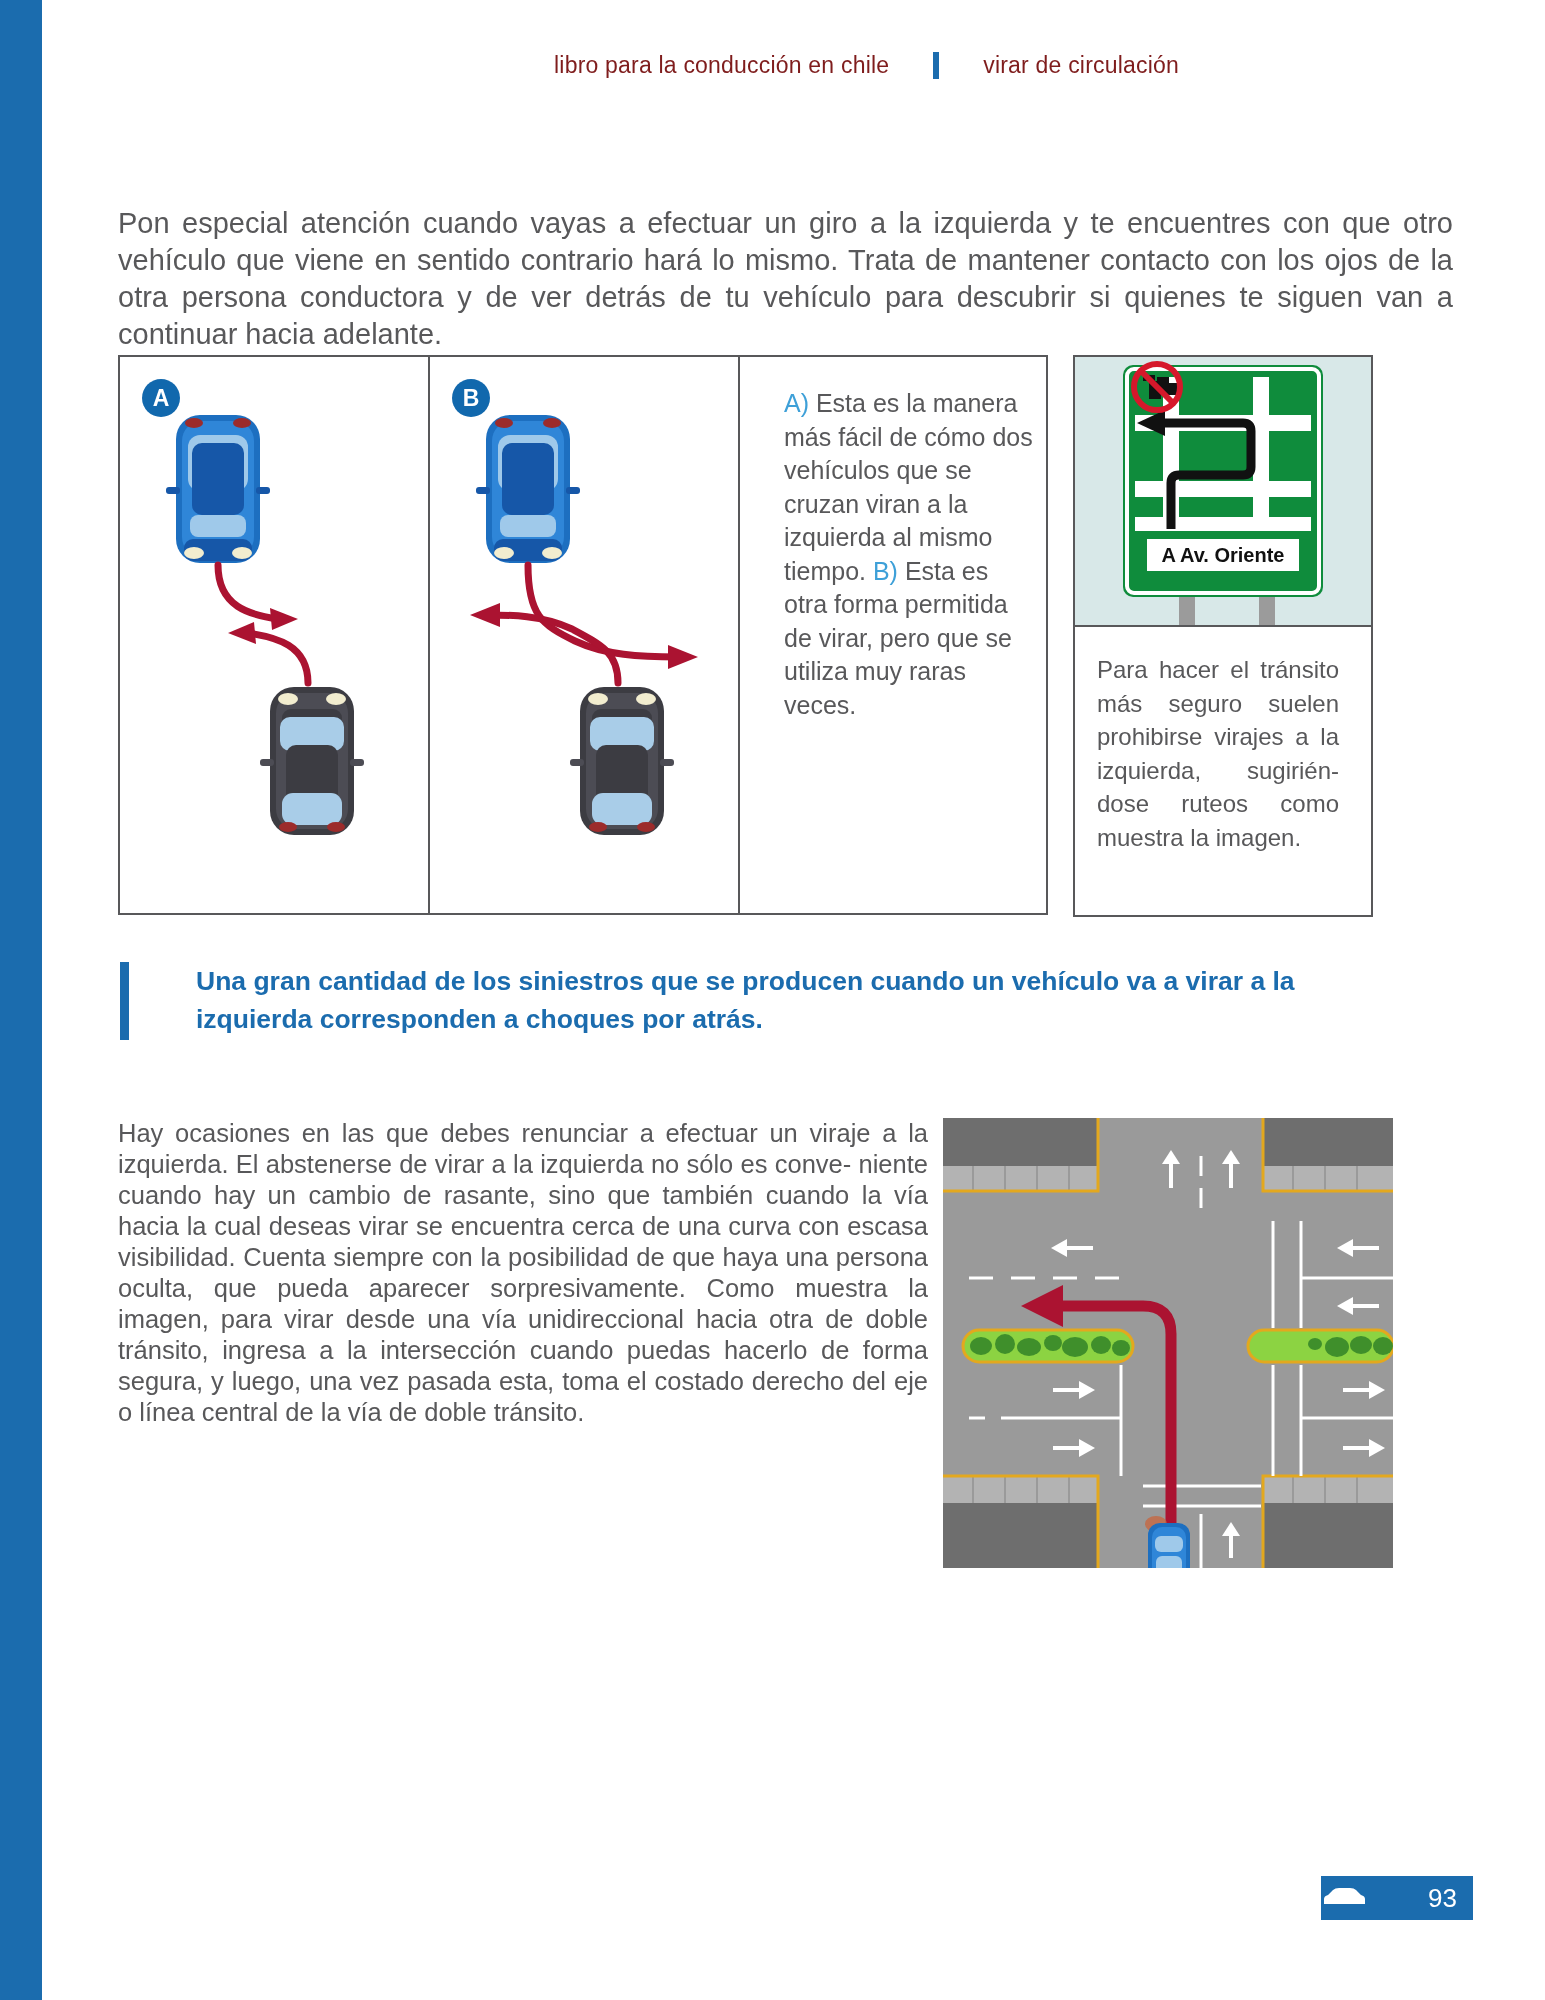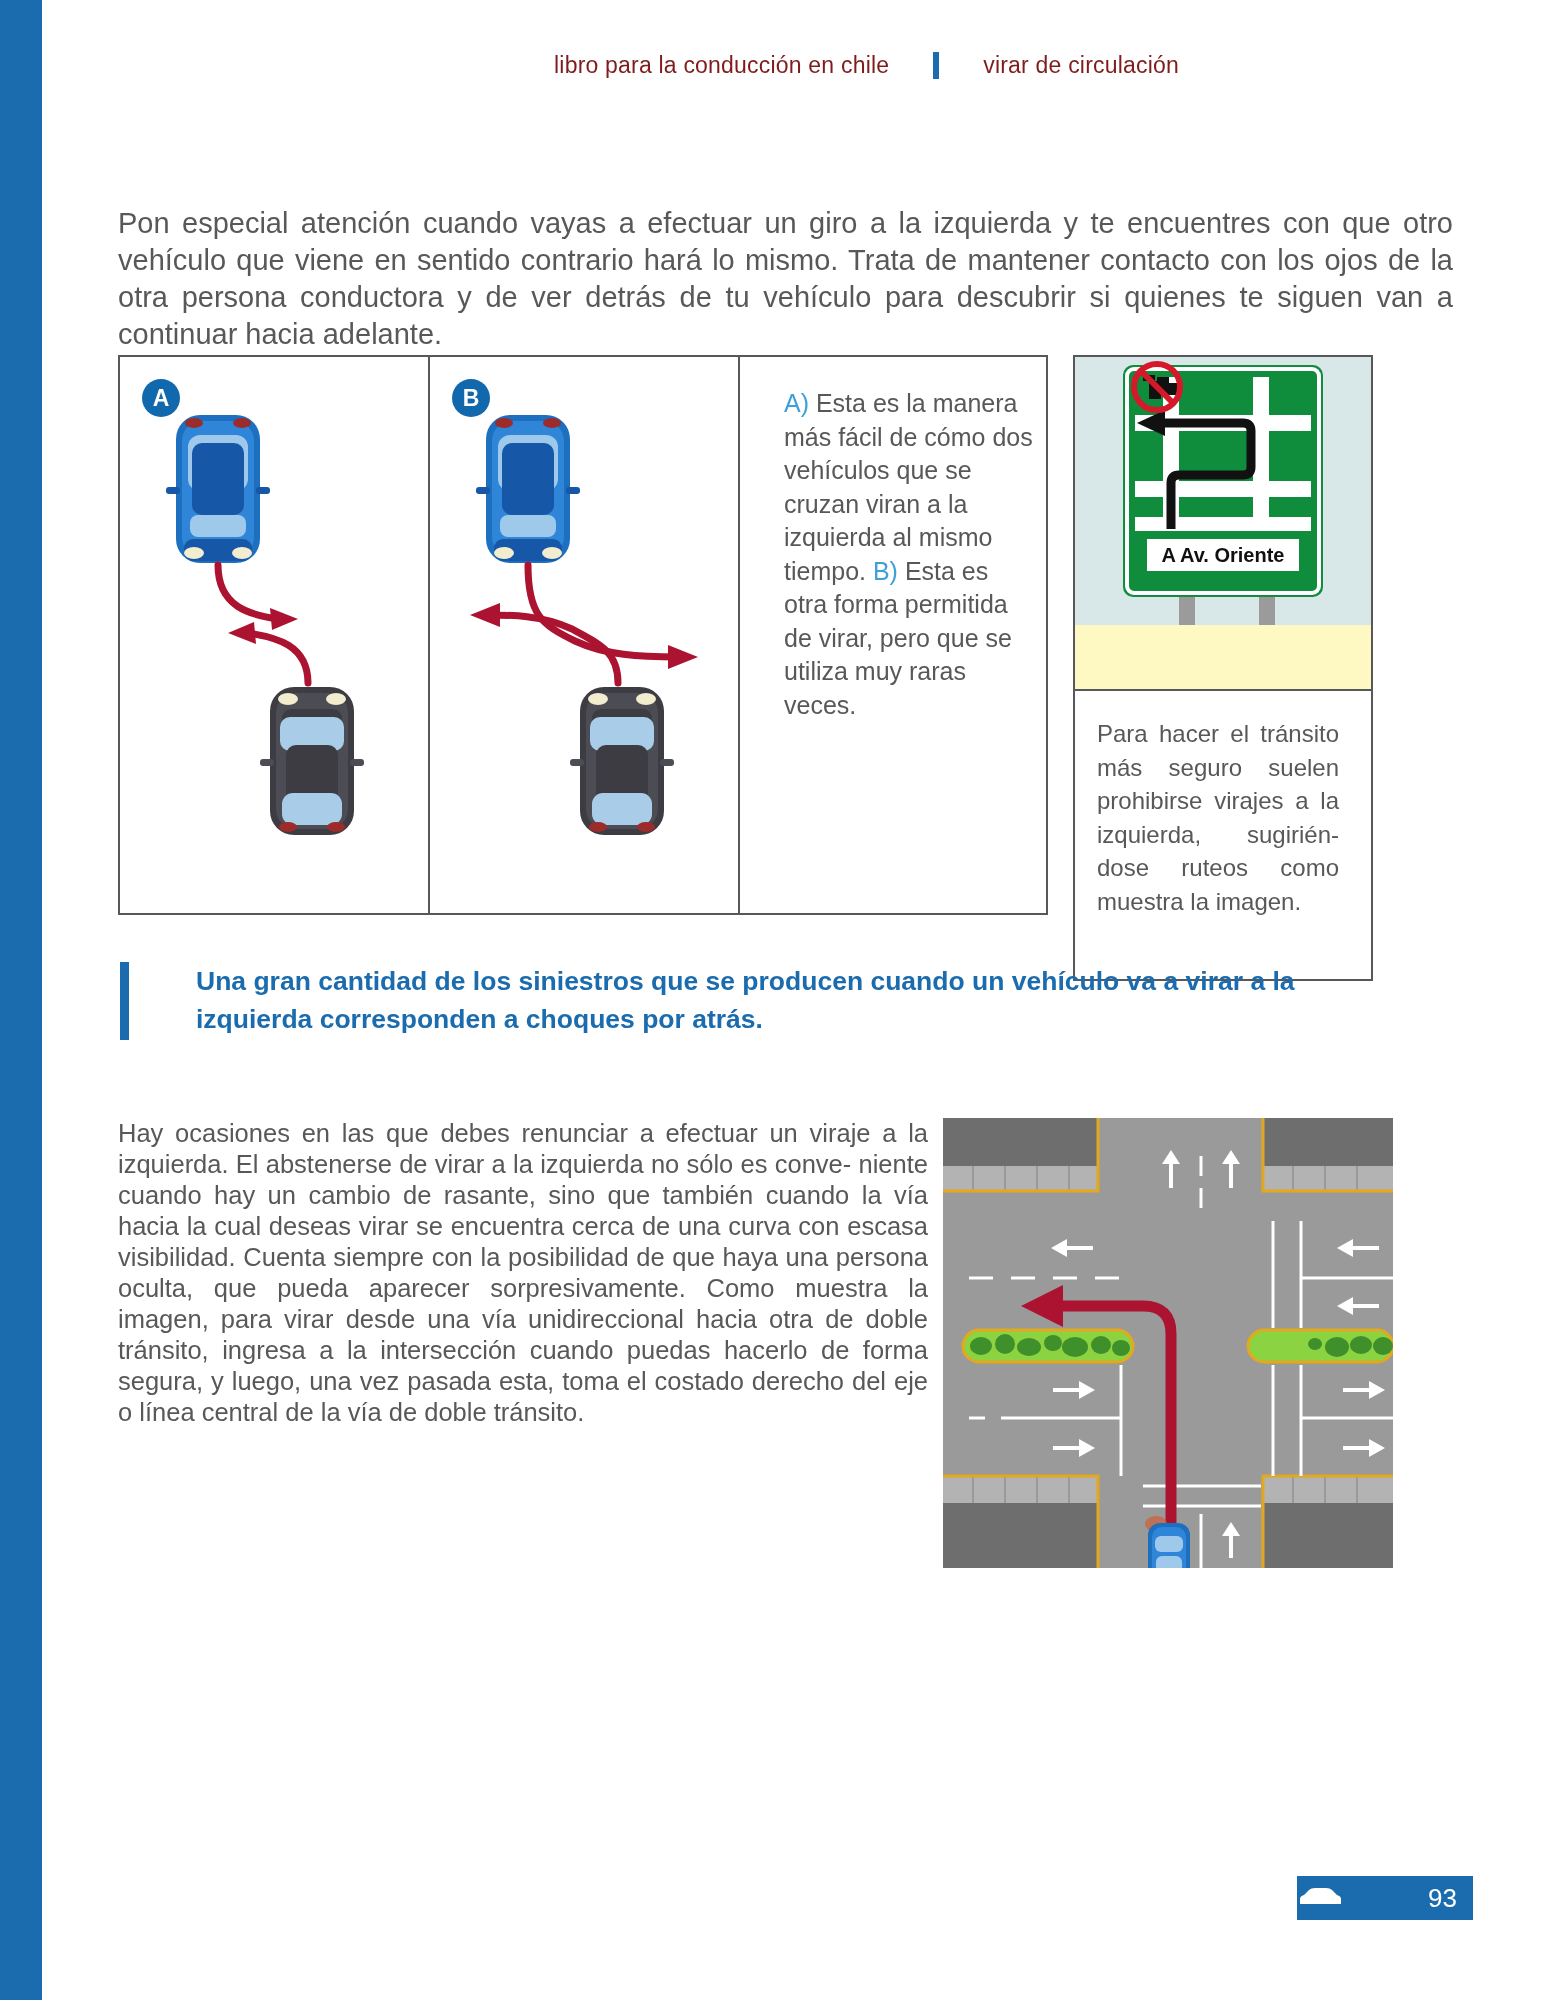--- a/index.html
+++ b/index.html
@@ -63,22 +63,22 @@
     font-size: 23px; font-weight: bold;
     display: flex; align-items: center; justify-content: center;
   }
 
   
   .fig-right {
     position: absolute; left: 955px; top: 0;
     width: 300px; height: 560px;
   }
   .sign-box {
-    width: 300px; height: 336px;
-    background: #fef9c3;
+    width: 300px; height: 272px;
+    background: #d946ef;
     border: 2px solid #58585a;
     position: relative; overflow: hidden;
   }
   .sign-caption {
     width: 300px; height: 290px;
     border: 2px solid #58585a; border-top: none;
     padding: 26px 32px 0 22px;
     font-size: 24px; line-height: 33.5px; color: #58585a;
     text-align: justify;
   }
@@ -106,21 +106,21 @@
   
   .inter-box {
     position: absolute; left: 943px; top: 1118px;
     width: 450px; height: 450px; overflow: hidden;
     background: #6e6e6e;
   }
 
   
   .page-num {
     position: absolute; right: 72px; bottom: 80px;
-    width: 176px; height: 44px; background: #1b6cae;
+    width: 152px; height: 44px; background: #1b6cae;
     display: flex; align-items: center; justify-content: space-between;
     padding: 0 16px 0 0;
   }
   .page-num .num { color: #fff; font-size: 26px; }
 </style>
 </head>
 <body>
 
 <div class="page">
 

